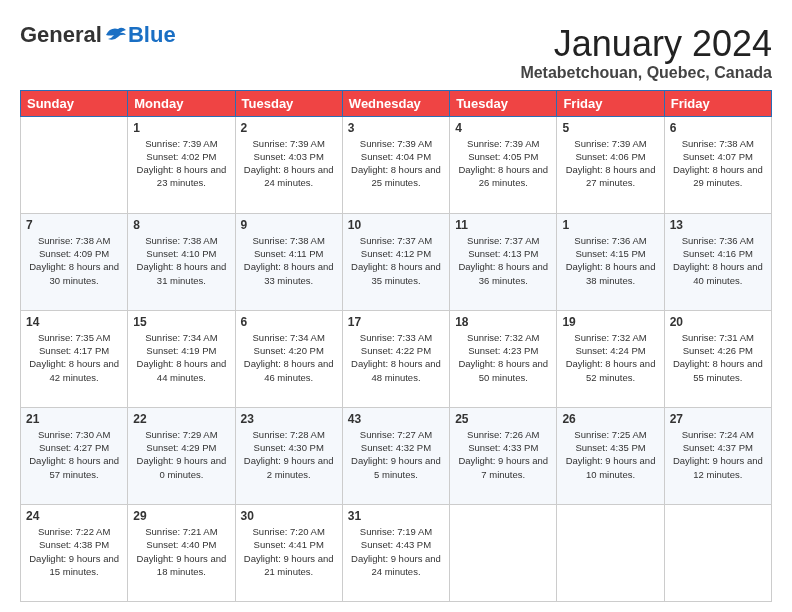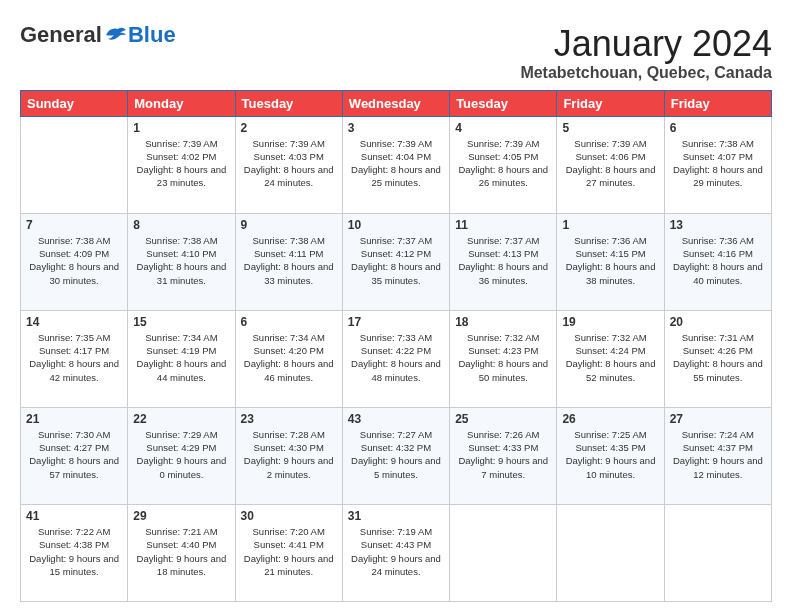--- a/index.html
+++ b/index.html
@@ -254,21 +254,21 @@
             <span class="day-number">26</span>
             <div class="day-info">Sunrise: 7:25 AM<br>Sunset: 4:35 PM<br>Daylight: 9 hours and 10 minutes.</div>
           </td>
           <td>
             <span class="day-number">27</span>
             <div class="day-info">Sunrise: 7:24 AM<br>Sunset: 4:37 PM<br>Daylight: 9 hours and 12 minutes.</div>
           </td>
         </tr>
         <tr>
           <td>
-            <span class="day-number">41</span>
+            <span class="day-number">24</span>
             <div class="day-info">Sunrise: 7:22 AM<br>Sunset: 4:38 PM<br>Daylight: 9 hours and 15 minutes.</div>
           </td>
           <td>
             <span class="day-number">29</span>
             <div class="day-info">Sunrise: 7:21 AM<br>Sunset: 4:40 PM<br>Daylight: 9 hours and 18 minutes.</div>
           </td>
           <td>
             <span class="day-number">30</span>
             <div class="day-info">Sunrise: 7:20 AM<br>Sunset: 4:41 PM<br>Daylight: 9 hours and 21 minutes.</div>
           </td>

